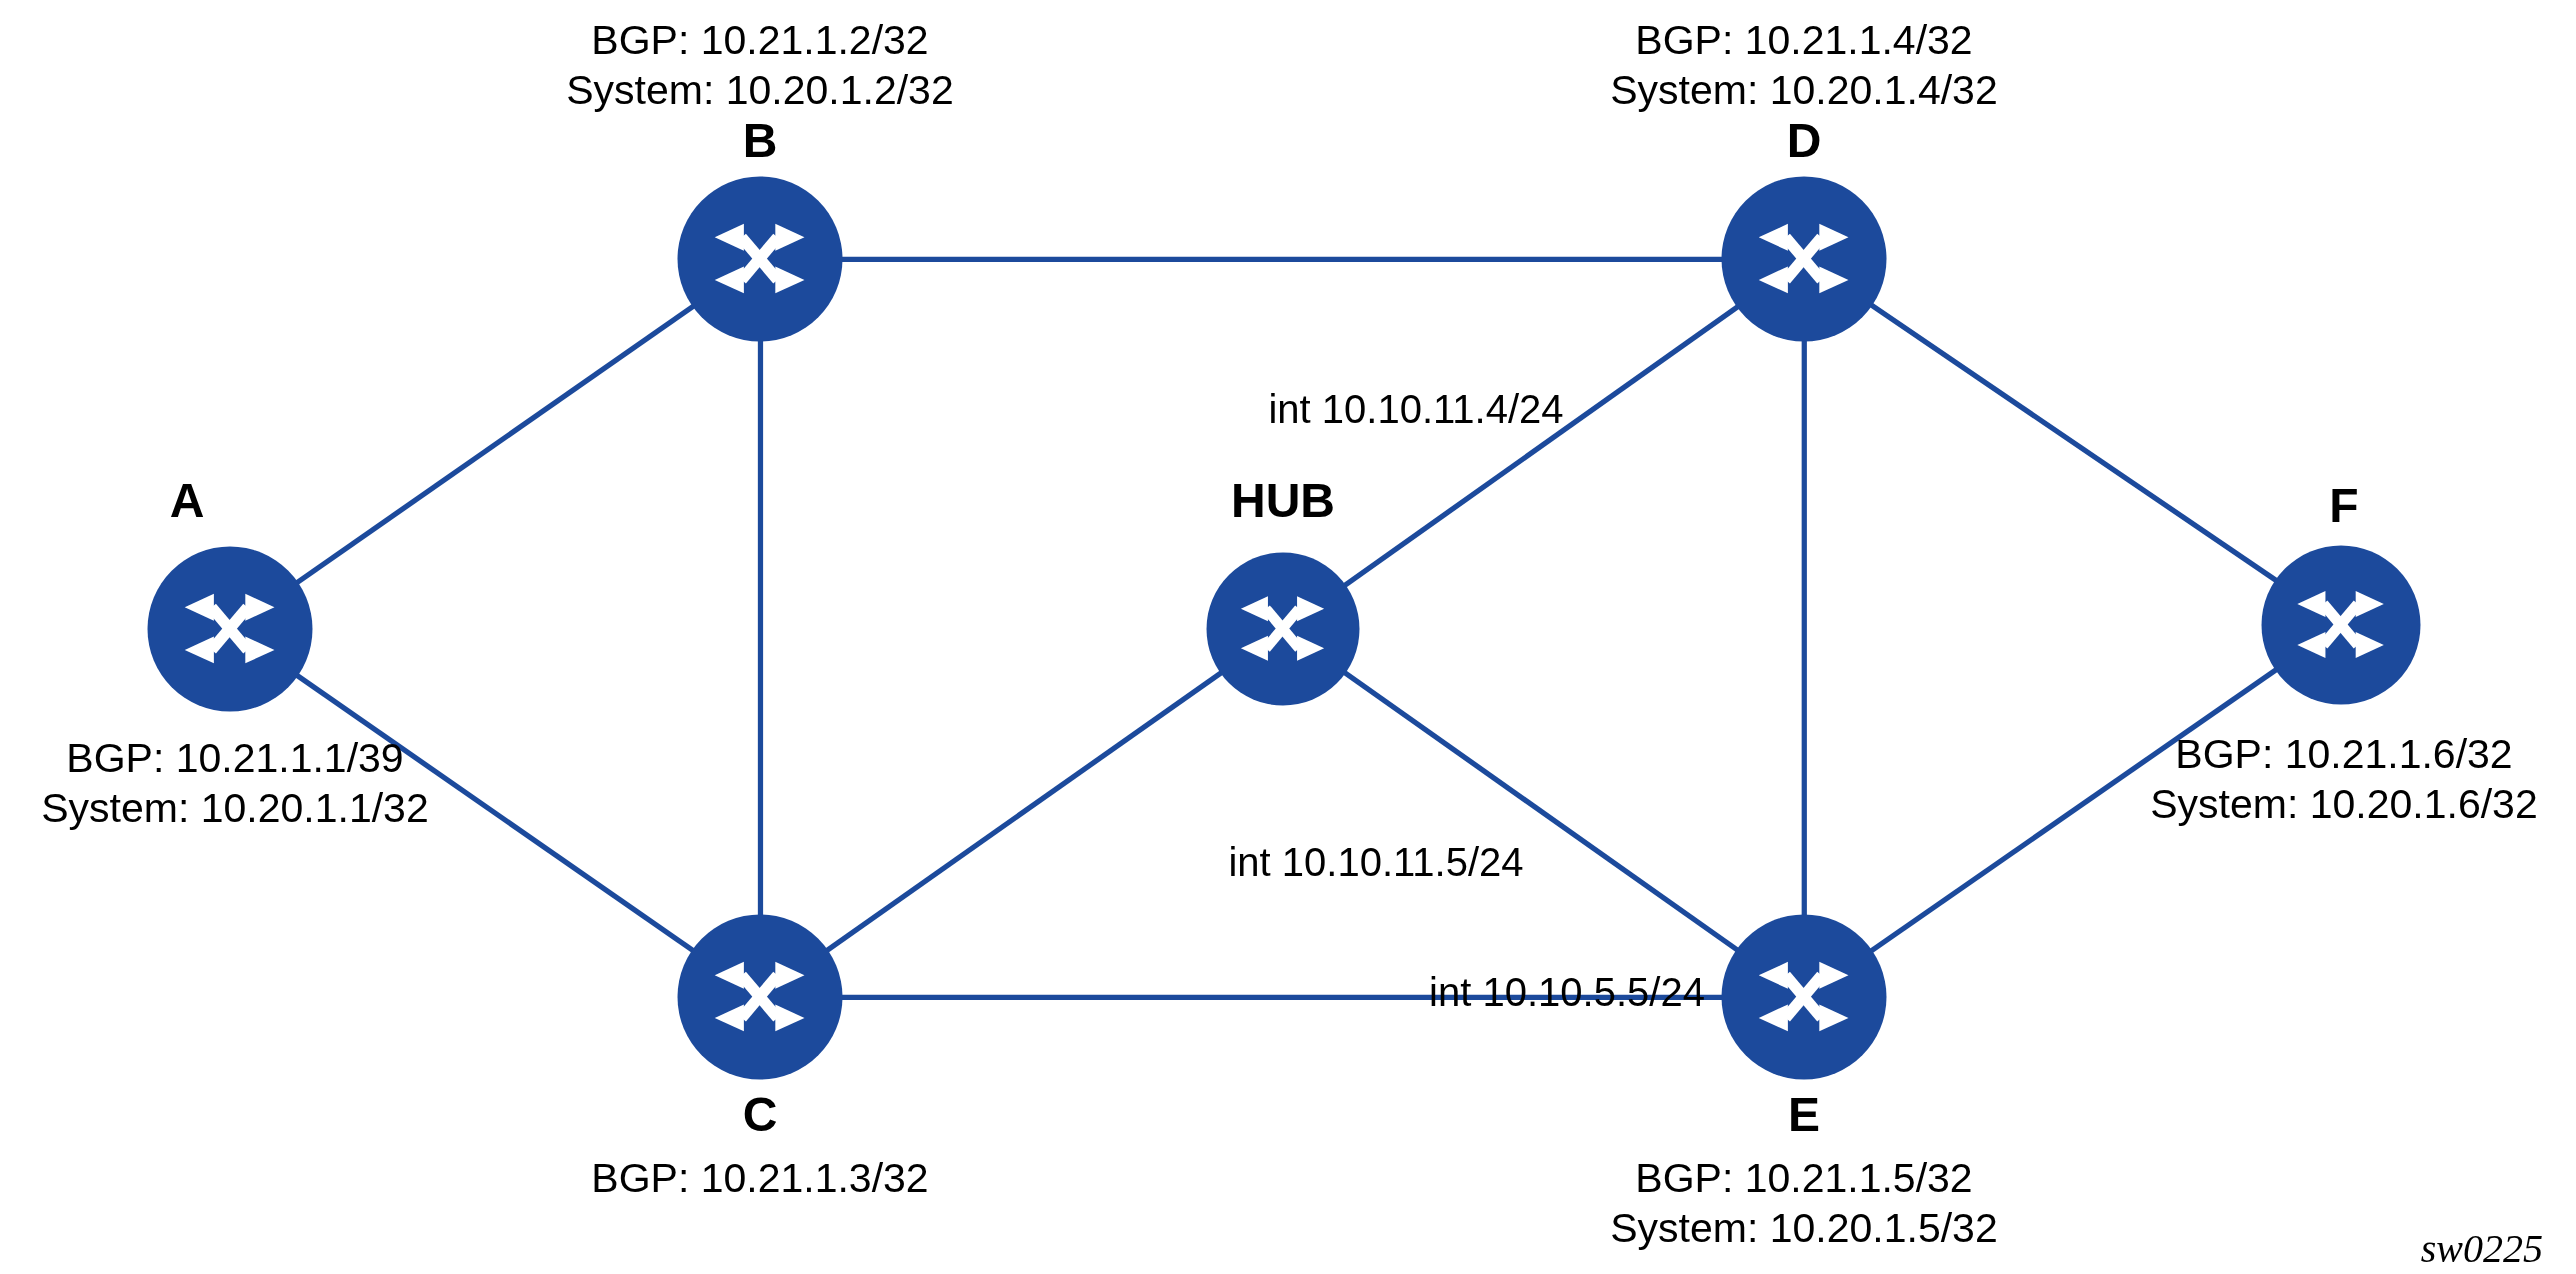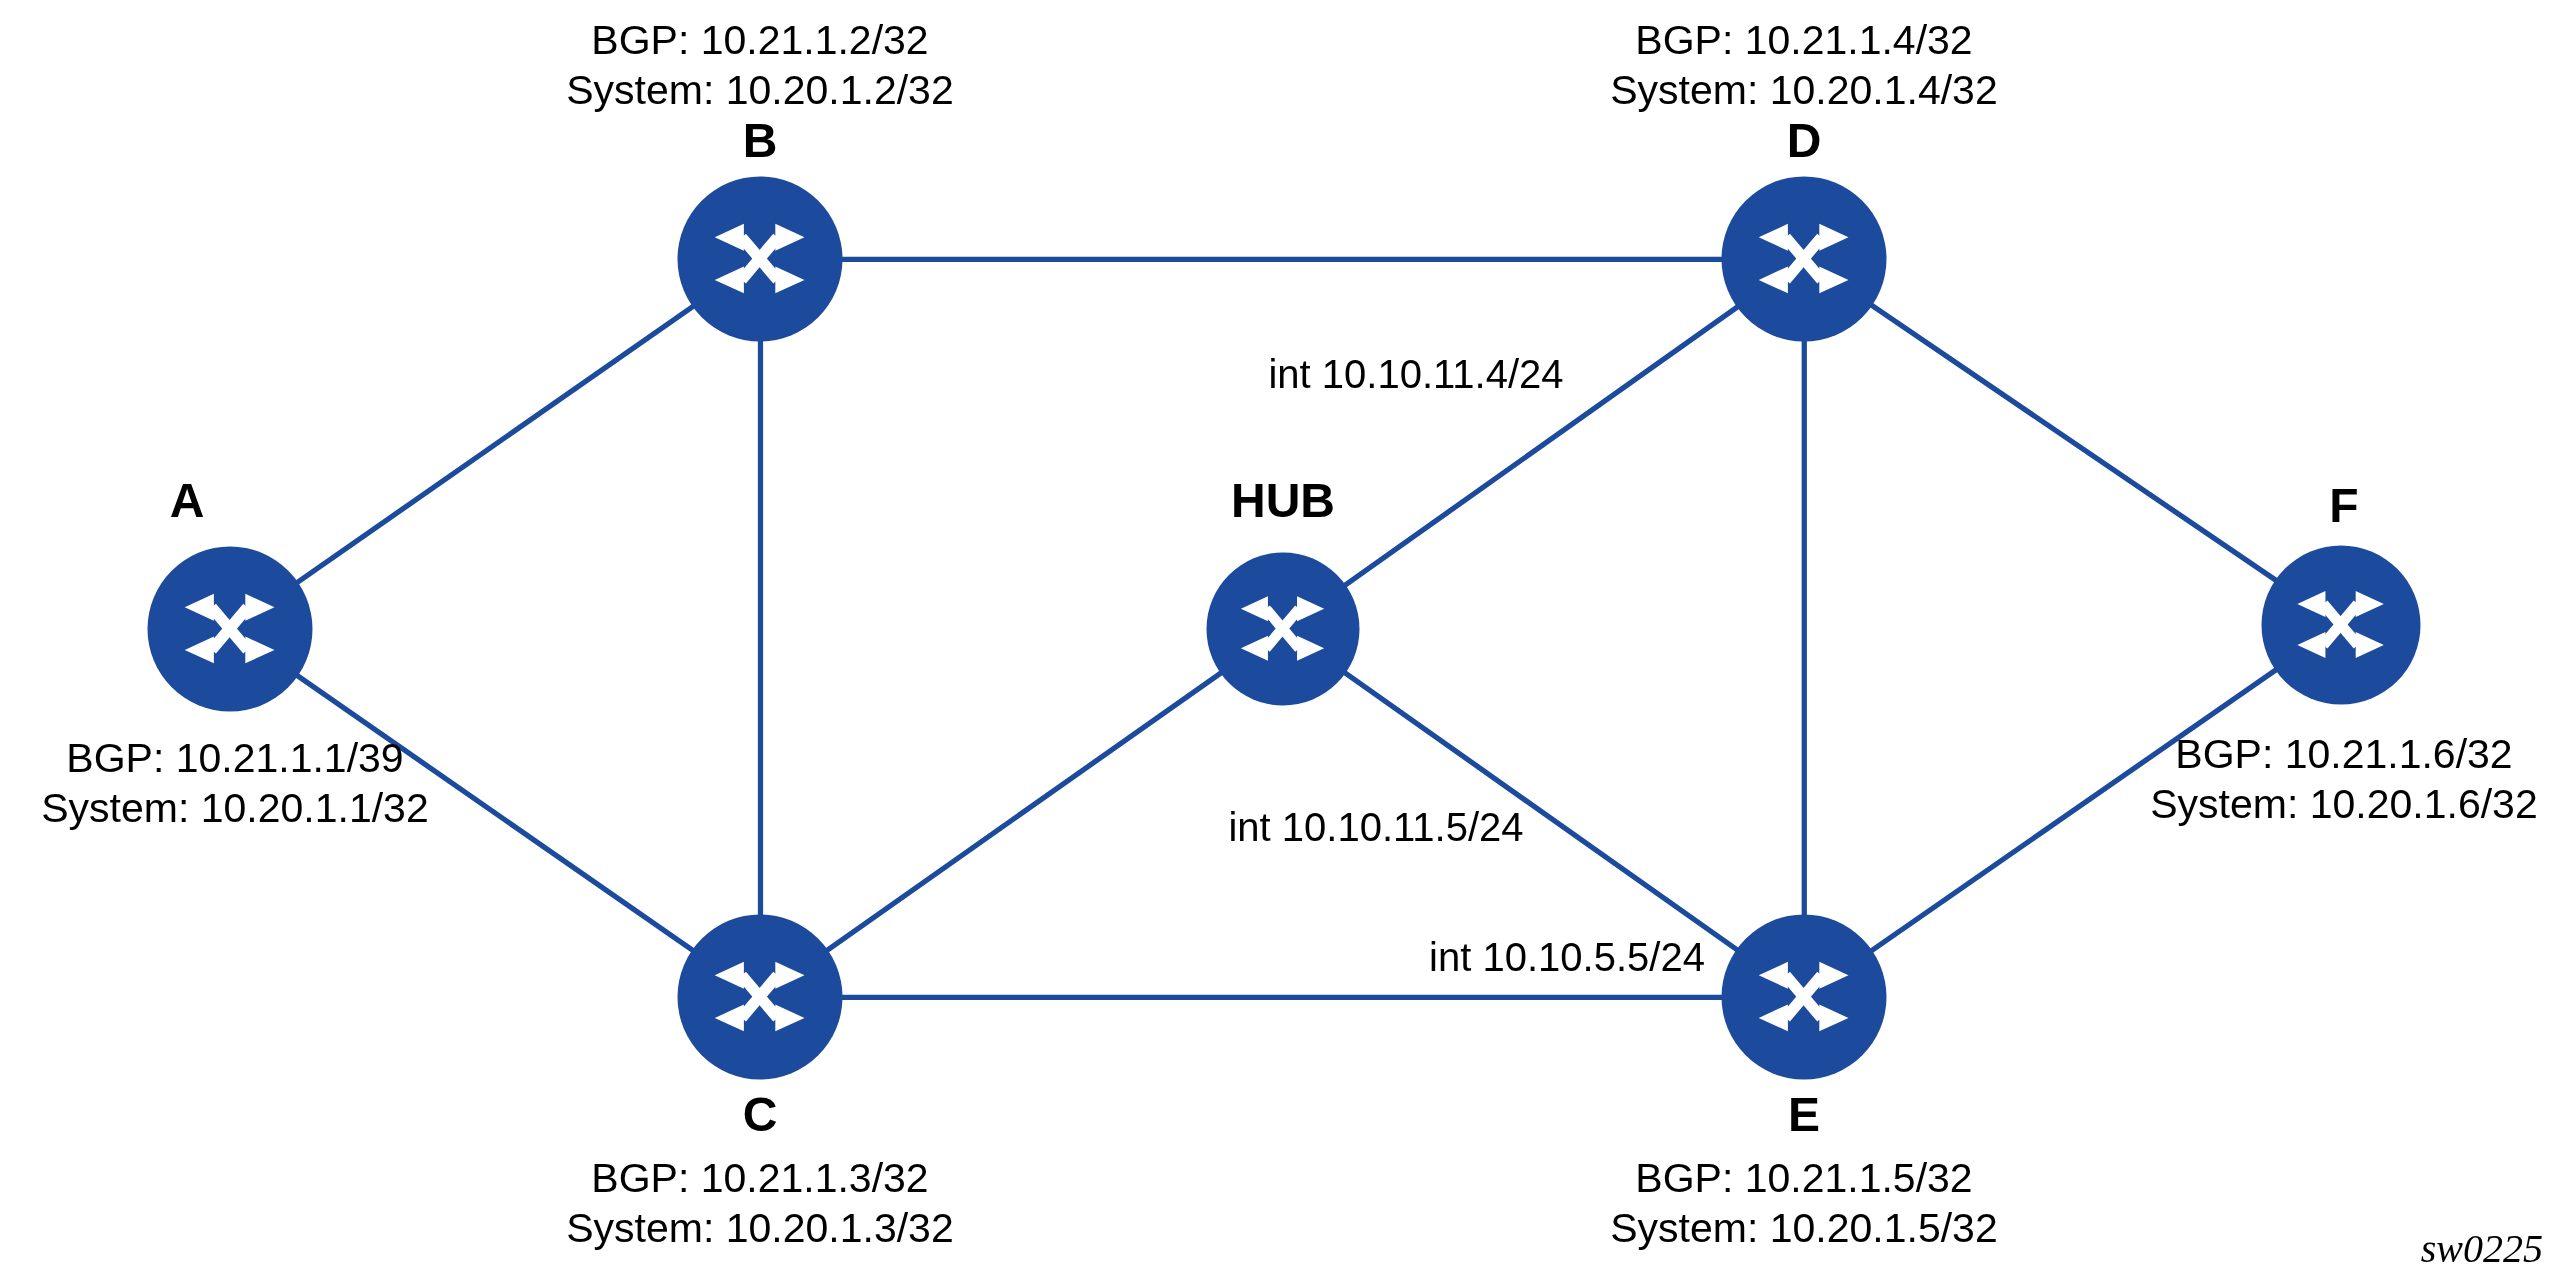--- a/index.html
+++ b/index.html
@@ -47,20 +47,21 @@
     color:var(--text);
     white-space:nowrap;
   }
   .int-label{
     position:absolute;
     transform:translateX(-50%);
     font-size:40px;
     line-height:1.15;
     color:var(--text);
     white-space:nowrap;
+    margin-top:35px;
   }
   .watermark{
     position:absolute;
     right:33px;
     top:1225px;
     font-family:"Liberation Serif", serif;
     font-style:italic;
     font-size:40px;
     color:var(--text);
   }
@@ -143,21 +144,20 @@
   <div class="ip-block" style="left:235px;top:733px;">
     <div>BGP: 10.21.1.1/39</div>
     <div>System: 10.20.1.1/32</div>
   </div>
   <div class="ip-block" style="left:760px;top:15px;">
     <div>BGP: 10.21.1.2/32</div>
     <div>System: 10.20.1.2/32</div>
   </div>
   <div class="ip-block" style="left:760px;top:1153px;">
     <div>BGP: 10.21.1.3/32</div>
-    <div>System: 10.20.1.3/32</div>
   </div>
   <div class="ip-block" style="left:1804px;top:15px;">
     <div>BGP: 10.21.1.4/32</div>
     <div>System: 10.20.1.4/32</div>
   </div>
   <div class="ip-block" style="left:1804px;top:1153px;">
     <div>BGP: 10.21.1.5/32</div>
     <div>System: 10.20.1.5/32</div>
   </div>
   <div class="ip-block" style="left:2344px;top:729px;">

